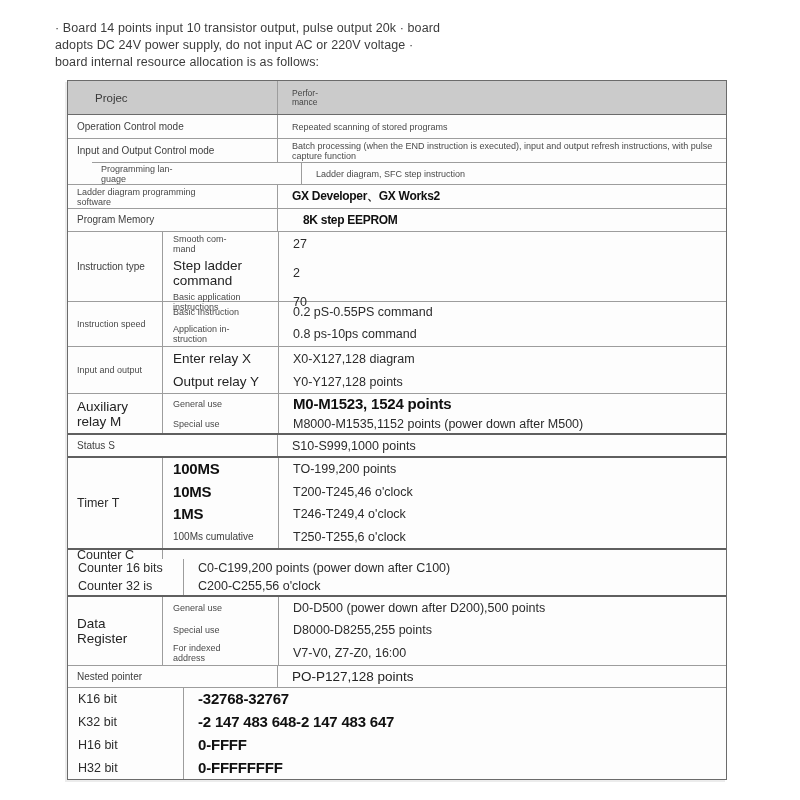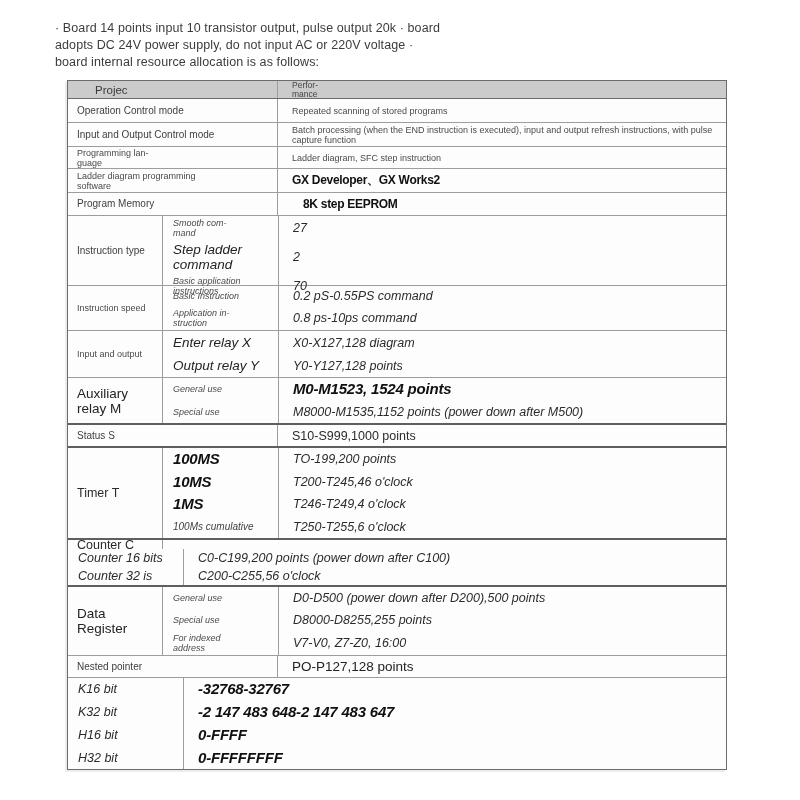--- a/index.html
+++ b/index.html
@@ -33,36 +33,36 @@
   }
   .row {
     display: flex;
     border-top: 1px solid #9d9d9d;
     box-sizing: border-box;
   }
   .row.thick { border-top: 2px solid #5f5f5f; }
   .row:first-child { border-top: none; }
   .header-row {
     background: #cbcbcb;
-    height: 18px;
+    height: 34px;
     border-bottom: 1px solid #6b6b6b;
   }
   .cell {
     display: flex;
     flex-direction: column;
     justify-content: center;
     box-sizing: border-box;
     padding: 2px 6px 2px 9px;
     white-space: pre-line;
     overflow: hidden;
   }
   .label-wide  { width: 210px; border-right: 1px solid #9d9d9d; }
   .label-narrow{ width: 95px;  border-right: 1px solid #9d9d9d; }
   .subs { flex: 1; display: flex; flex-direction: column; }
-  .sub-row { display: flex; flex: 1; font-style: italic; }
+  .sub-row { display: flex; flex: 1; }
   .sub-name { width: 116px; border-right: 1px solid #9d9d9d; padding-left: 10px; }
   .sub-value, .value-cell { flex: 1; padding-left: 14px; }
   .header-project { justify-content: center; padding-left: 27px; font-size: 11.5px; color: #3a3a3a; }
   .header-perf { font-size: 8.5px; line-height: 9px; color: #444; }
   
   .fx  { font-size: 9px;    line-height: 10px;   color: #4a4a4a; }
   .fs  { font-size: 10px;   line-height: 11.5px; color: #404040; }
   .fm  { font-size: 12.5px; line-height: 14px;   color: #2b2b2b; }
   .fml { font-size: 13.5px; line-height: 15px;   color: #232323; }
   .flg { font-size: 15px;   line-height: 16px;   font-weight: 700; color: #101010; letter-spacing: -0.2px; }
@@ -85,21 +85,21 @@
   </div>
   <div>
       <div class="row" style="height: 23px;">
         <div class="cell label-wide fs">Operation Control mode</div>
         <div class="cell value-cell fx">Repeated scanning of stored programs</div>
       </div>
       <div class="row" style="height: 24px;">
         <div class="cell label-wide fs">Input and Output Control mode</div>
         <div class="cell value-cell fx">Batch processing (when the END instruction is executed), input and output refresh instructions, with pulse capture function</div>
       </div>
-      <div class="row" style="height: 22px;">
+      <div class="row" style="height: 22px; margin-left: 24px;">
         <div class="cell label-wide fx">Programming lan-
 guage</div>
         <div class="cell value-cell fx">Ladder diagram, SFC step instruction</div>
       </div>
       <div class="row" style="height: 24px;">
         <div class="cell label-wide fx">Ladder diagram programming
 software</div>
         <div class="cell value-cell fxl">GX Developer、GX Works2</div>
       </div>
       <div class="row" style="height: 23px; gap: 11px;">
@@ -144,21 +144,21 @@
           <div class="sub-row">
             <div class="cell sub-name fml">Enter relay X</div>
             <div class="cell sub-value fm">X0-X127,128 diagram</div>
           </div>
           <div class="sub-row">
             <div class="cell sub-name fml">Output relay Y</div>
             <div class="cell sub-value fm">Y0-Y127,128 points</div>
           </div>
         </div>
       </div>
-      <div class="row" style="height: 46px;">
+      <div class="row" style="height: 40px;">
         <div class="cell label-narrow fml">Auxiliary relay M</div>
         <div class="subs">
           <div class="sub-row">
             <div class="cell sub-name fx">General use</div>
             <div class="cell sub-value flg">M0-M1523, 1524 points</div>
           </div>
           <div class="sub-row">
             <div class="cell sub-name fx">Special use</div>
             <div class="cell sub-value fm">M8000-M1535,1152 points (power down after M500)</div>
           </div>

